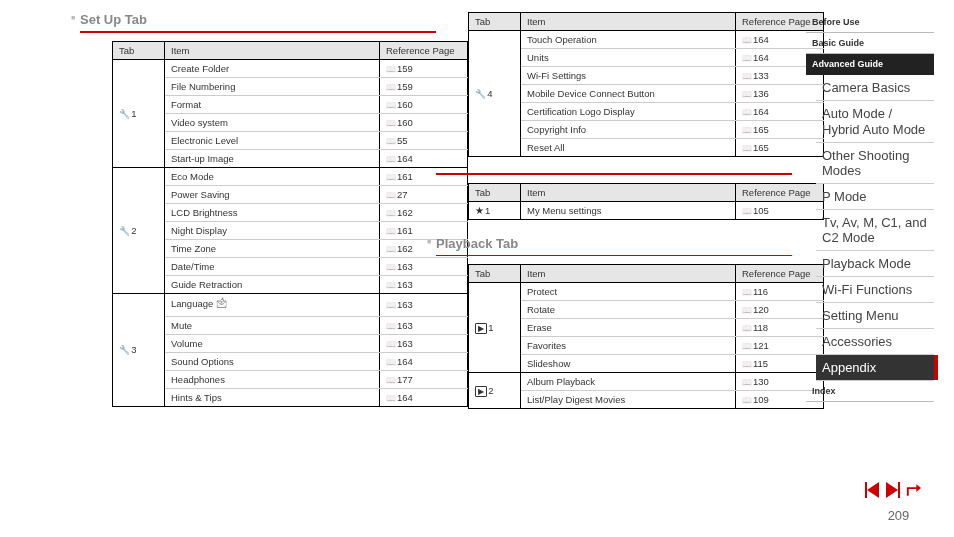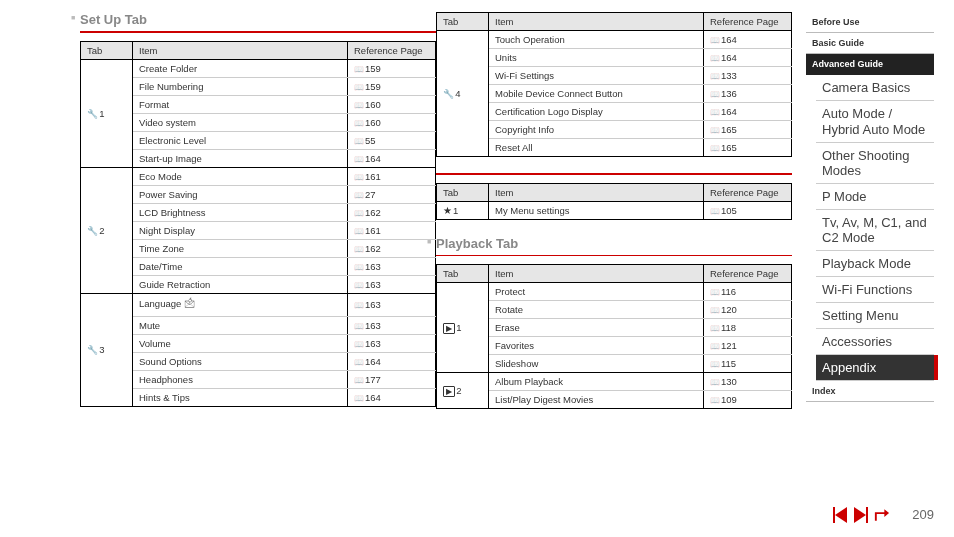--- a/index.html
+++ b/index.html
@@ -34,20 +34,21 @@
     font-size: 7px;
     position: absolute;
     left: -9px;
     top: 2px;
   }
   .redline { height: 1.5px; background: #c00; margin-bottom: 8px; }
   table {
     border-collapse: collapse;
     width: 100%;
     font-size: 9.5px;
+    margin-left: 32px;
   }
   th {
     background: #e6e6e6;
     text-align: left;
     font-weight: normal;
     padding: 3px 6px;
     border: 1px solid #000;
   }
   td {
     padding: 3px 6px;
@@ -116,20 +117,21 @@
   .nav-sub.multi { line-height: 1.2; }
 
   
   .footer {
     position: absolute;
     right: 20px;
     bottom: 14px;
     display: flex;
     align-items: center;
     gap: 10px;
+    flex-direction: column;
   }
   .pagenum {
     font-size: 13px;
     color: #666;
   }
   .navbtns { display:flex; gap:4px; margin-right: 12px;}
   .navbtn {
     width: 17px; height: 17px;
     display: flex; align-items: center; justify-content: center;
     cursor: pointer;

